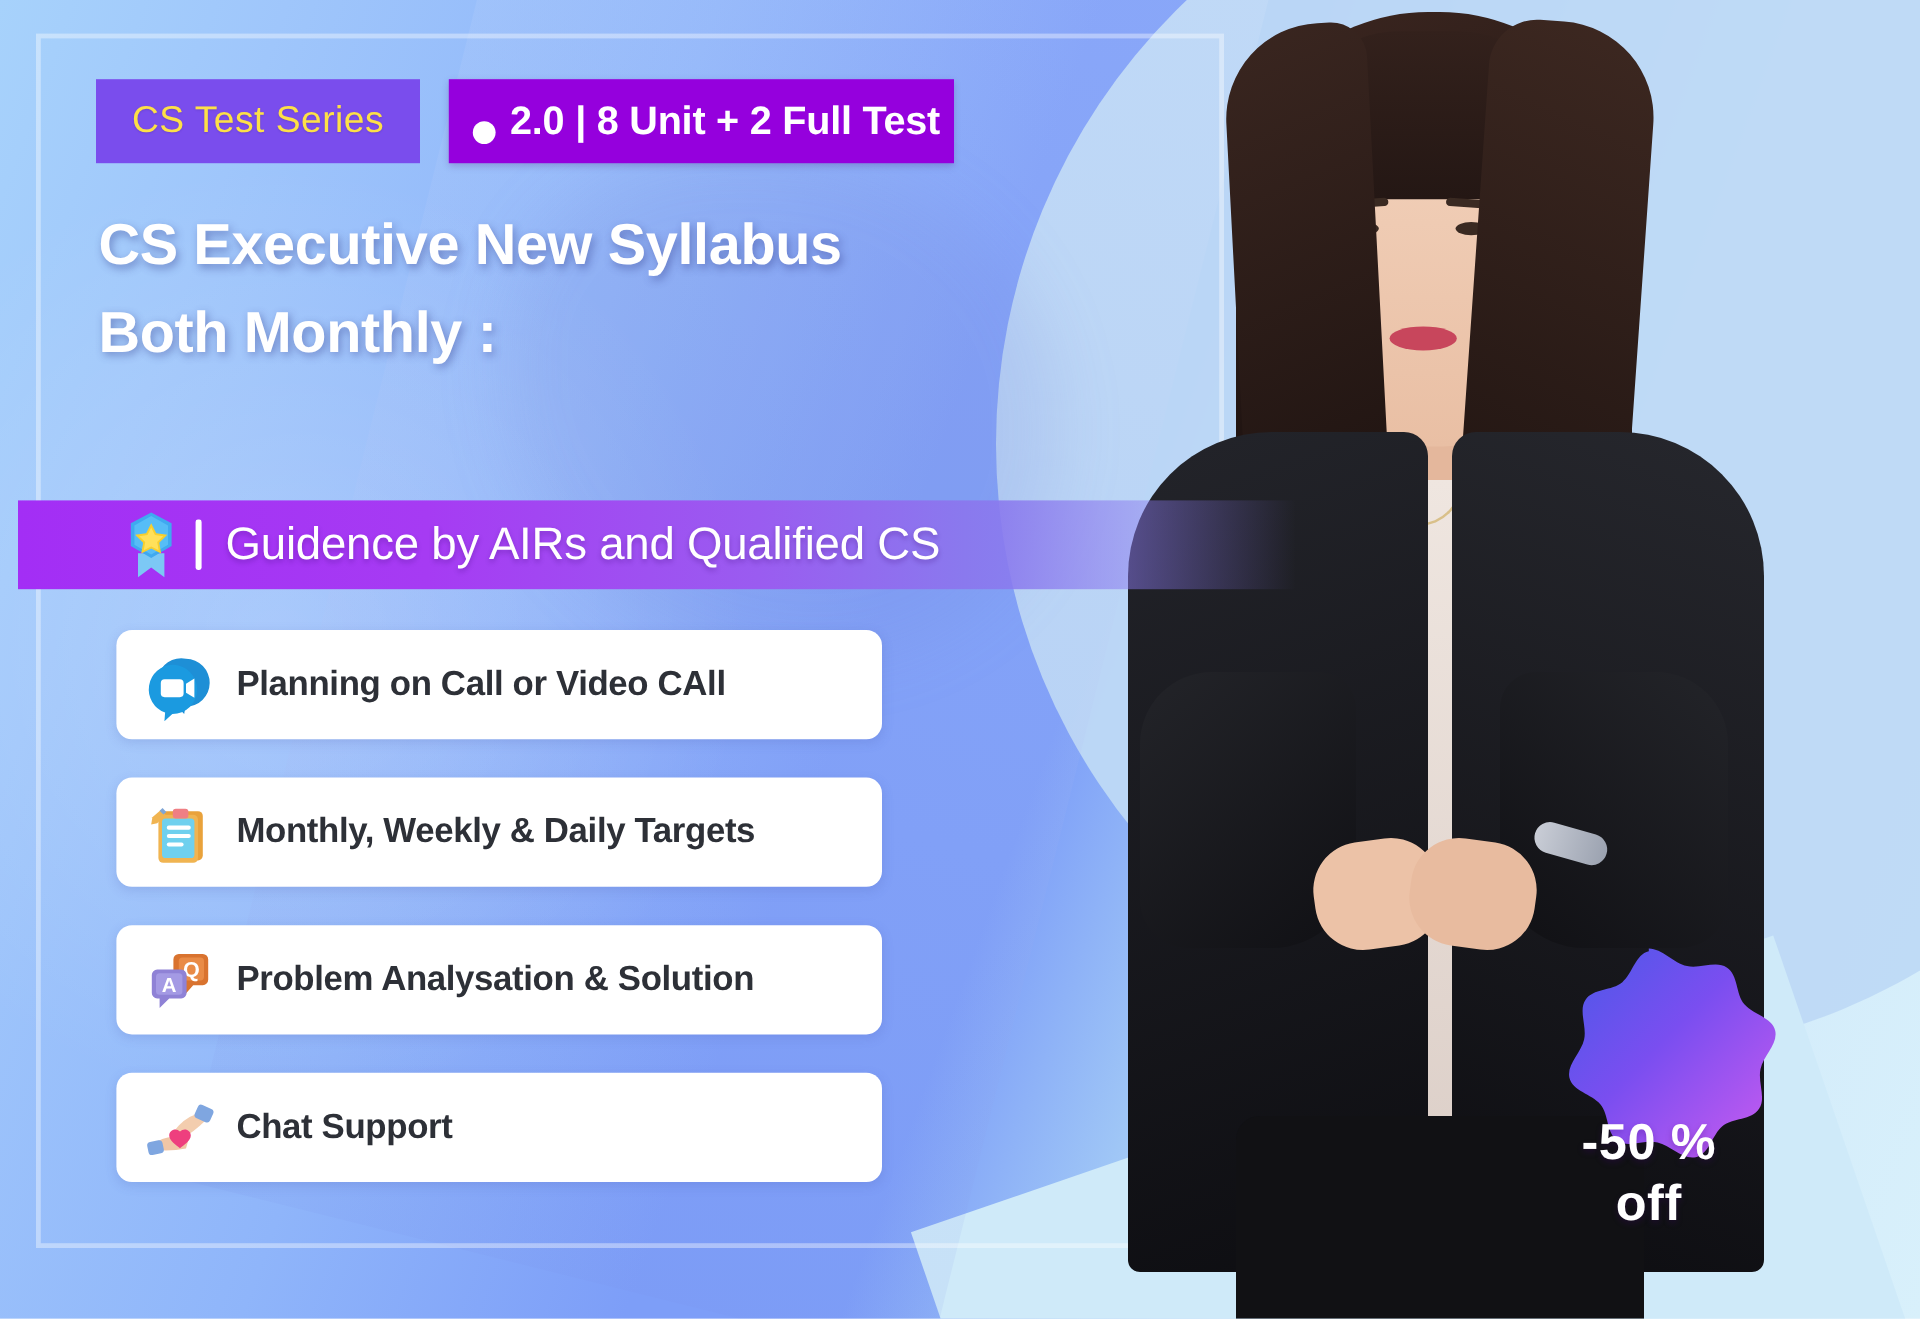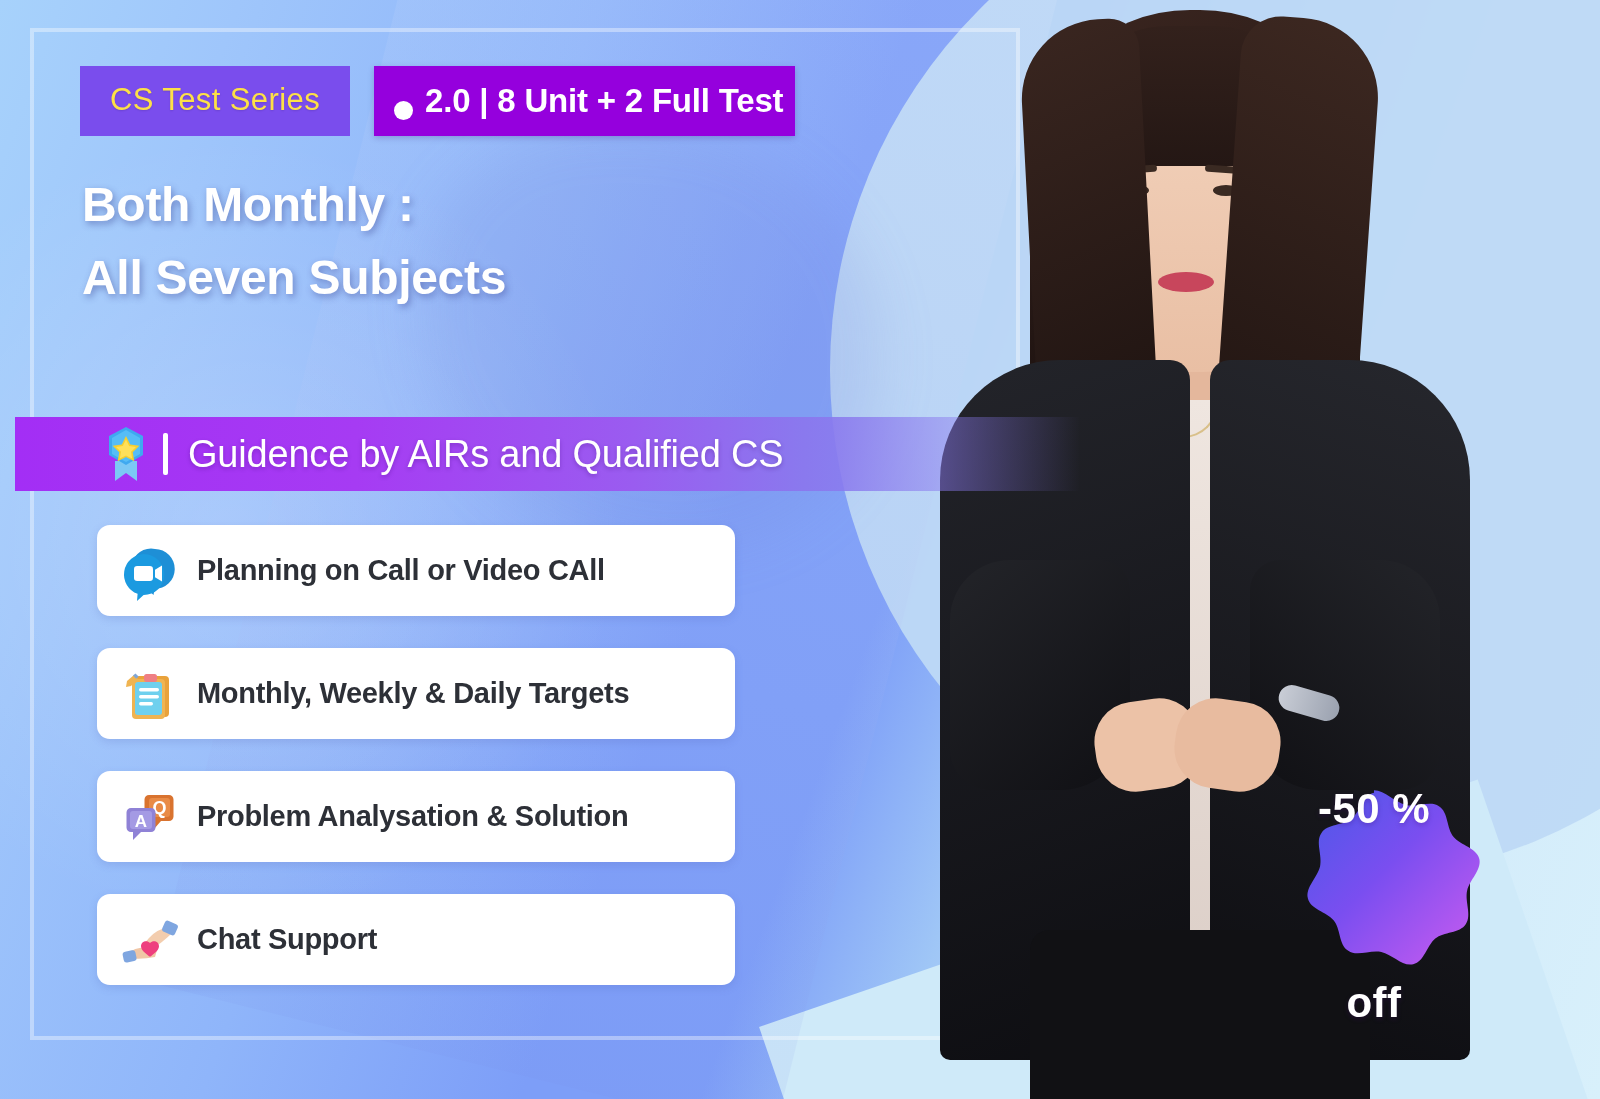--- a/index.html
+++ b/index.html
@@ -323,21 +323,21 @@
     left: 1248px; top: 783px;
     width: 252px; height: 245px;
   }
   .discount svg { display: block; width: 100%; height: 100%; }
   .discount-text {
     position: absolute;
     inset: 0;
     display: flex;
     flex-direction: column;
     align-items: center;
-    justify-content: space-between;
+    justify-content: flex-end;
     color: #fff;
     font-weight: 700;
     font-size: 42px;
     line-height: 1.22;
     letter-spacing: .5px;
     text-shadow: 0 2px 5px rgba(60,0,110,.28);
     pointer-events: none;
   }
 </style>
 </head>
@@ -382,22 +382,22 @@
       <div class="badge-plain">
         <span>CS Test Series</span>
       </div>
       <div class="badge-highlight">
         <span class="badge-dot"></span>
         <span>2.0 | 8 Unit + 2 Full Test</span>
       </div>
     </div>
 
     <div class="headline">
+      <span class="ln">CS Executive New Syllabus</span>
       <span class="ln">Both Monthly :</span>
-      <span class="ln">All Seven Subjects</span>
     </div>
 
     <div class="strip">
       <div class="strip-inner">
         <span class="medal">
           <svg viewBox="0 0 46 58" aria-hidden="true">
             <path d="M12 36 L12 56 L23 48 L34 56 L34 36 Z" fill="#7cc8f5"></path>
             <path d="M23 2 L40 11 L40 30 L23 40 L6 30 L6 11 Z" fill="#3fa9f0"></path>
             <path d="M23 5 L37 13 L37 29 L23 37 L9 29 L9 13 Z" fill="#56bdf7"></path>
             <path d="M23 11 L27.2 19.4 L36.4 20.7 L29.7 27.2 L31.3 36.3 L23 32 L14.7 36.3 L16.3 27.2 L9.6 20.7 L18.8 19.4 Z" fill="#f7cf2e"></path>

